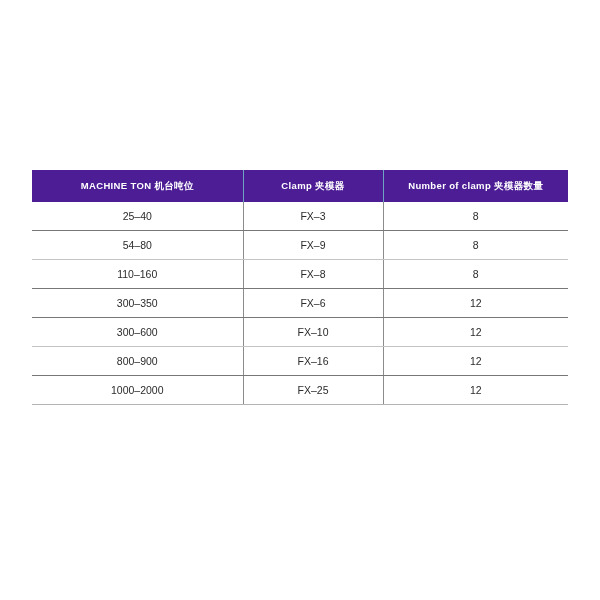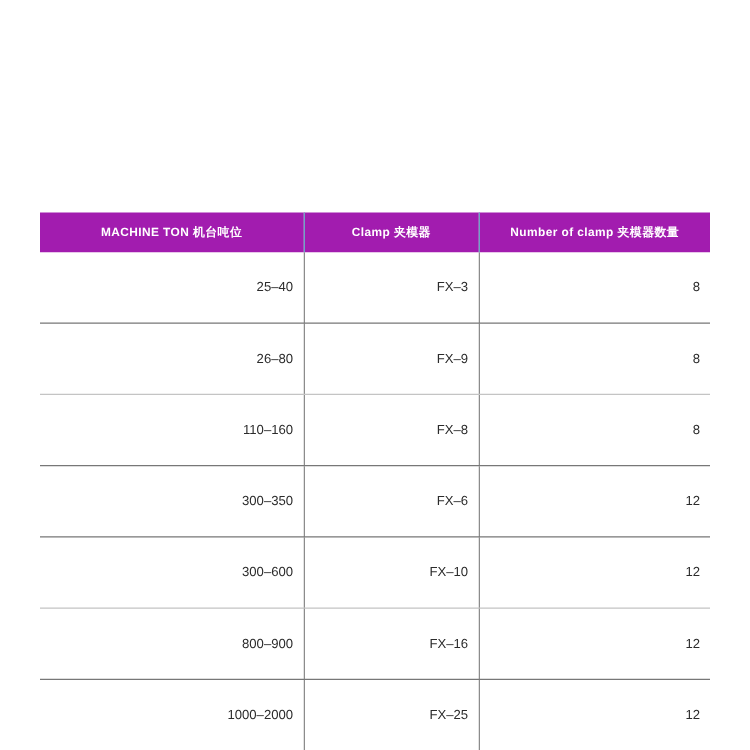--- a/index.html
+++ b/index.html
@@ -25,21 +25,21 @@
     position: absolute;
     left: 32px;
     top: 170px;
     width: 536px;
     border-collapse: collapse;
     table-layout: fixed;
   }
 
   
   #spec-table thead tr {
-    background: #a21caf;
+    background: #4c1d95;
   }
   #spec-table thead th {
     color: #ffffff;
     font-size: 9.5px;
     font-weight: bold;
     letter-spacing: 0.35px;
     height: 32px;
     padding: 0 10px;
     text-align: center;
     vertical-align: middle;
@@ -51,24 +51,24 @@
   }
   #spec-table thead th.col-clamp {
     border-right: 1px solid #6ea3c4;
   }
 
   
   #spec-table tbody td {
     height: 28px;
     font-size: 10.5px;
     color: #2b2b2b;
-    text-align: right;
+    text-align: center;
     vertical-align: middle;
     white-space: nowrap;
-    padding: 14px 8px;
+    padding: 0 8px;
     background: #ffffff;
   }
   #spec-table tbody tr td.c0,
   #spec-table tbody tr td.c1 {
     border-right: 1px solid #8c8c8c;
   }
 
   
   #spec-table tbody tr.sep-dark td {
     border-bottom: 1px solid #777777;
@@ -103,21 +103,21 @@
         <th class="col-number">Number of clamp 夹模器数量</th>
       </tr>
     </thead>
     <tbody id="table-body">
         <tr class="sep-dark">
           <td class="c0">25–40</td>
           <td class="c1">FX–3</td>
           <td class="c2">8</td>
         </tr>
         <tr class="sep-light">
-          <td class="c0">26–80</td>
+          <td class="c0">54–80</td>
           <td class="c1">FX–9</td>
           <td class="c2">8</td>
         </tr>
         <tr class="sep-dark">
           <td class="c0">110–160</td>
           <td class="c1">FX–8</td>
           <td class="c2">8</td>
         </tr>
         <tr class="sep-dark">
           <td class="c0">300–350</td>

